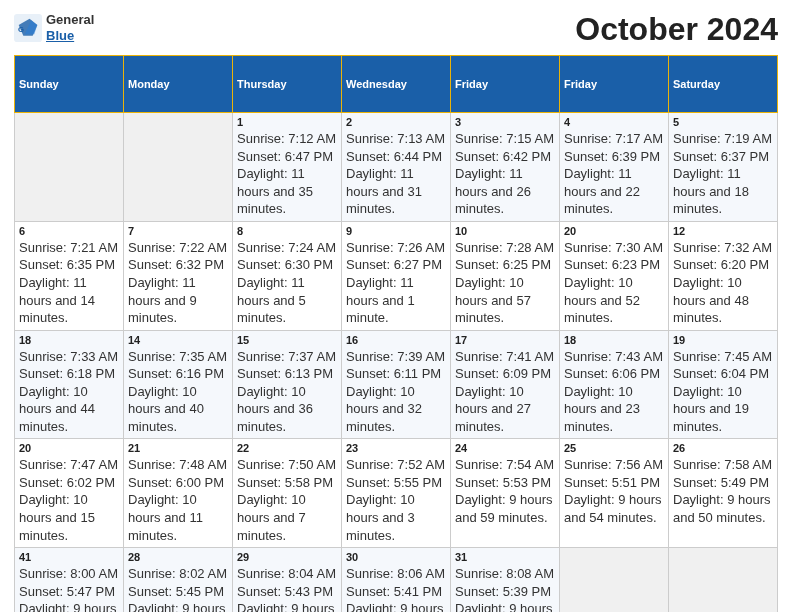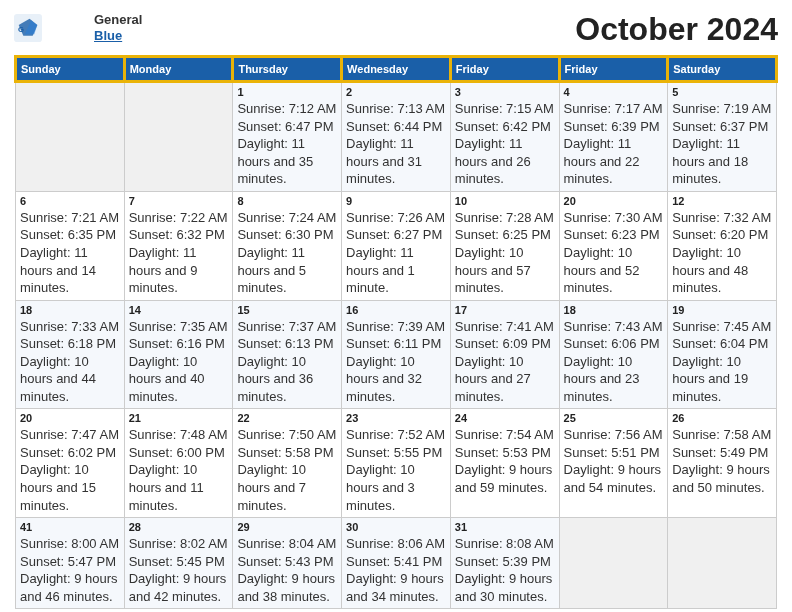--- a/index.html
+++ b/index.html
@@ -25,21 +25,20 @@
     .logo {
       display: flex;
       align-items: center;
       gap: 4px;
     }
     .logo-text {
       font-size: 13px;
       font-weight: bold;
       color: #333;
       line-height: 1.2;
-      margin-left: 48px;
     }
     .logo-blue { color: #1a5fa8; text-decoration: underline; }
     .logo-icon {
       width: 28px;
       height: 28px;
     }
     .title-block {
       text-align: right;
     }
     .month-title {
@@ -55,23 +54,23 @@
     table {
       width: 100%;
       border-collapse: collapse;
       table-layout: fixed;
     }
     thead tr th {
       background: #1a5fa8;
       color: #fff;
       font-size: 11px;
       font-weight: bold;
-      padding: 5px 4px;
+      padding: 22px 4px;
       text-align: left;
-      border: 3px solid #eab308;
+      border: 1px solid #eab308;
     }
     tbody tr td {
       border: 1px solid #ccc;
       vertical-align: top;
       padding: 3px 4px;
       font-size: 9.5px;
       color: #333;
       height: 74px;
       background: #fff;
     }

